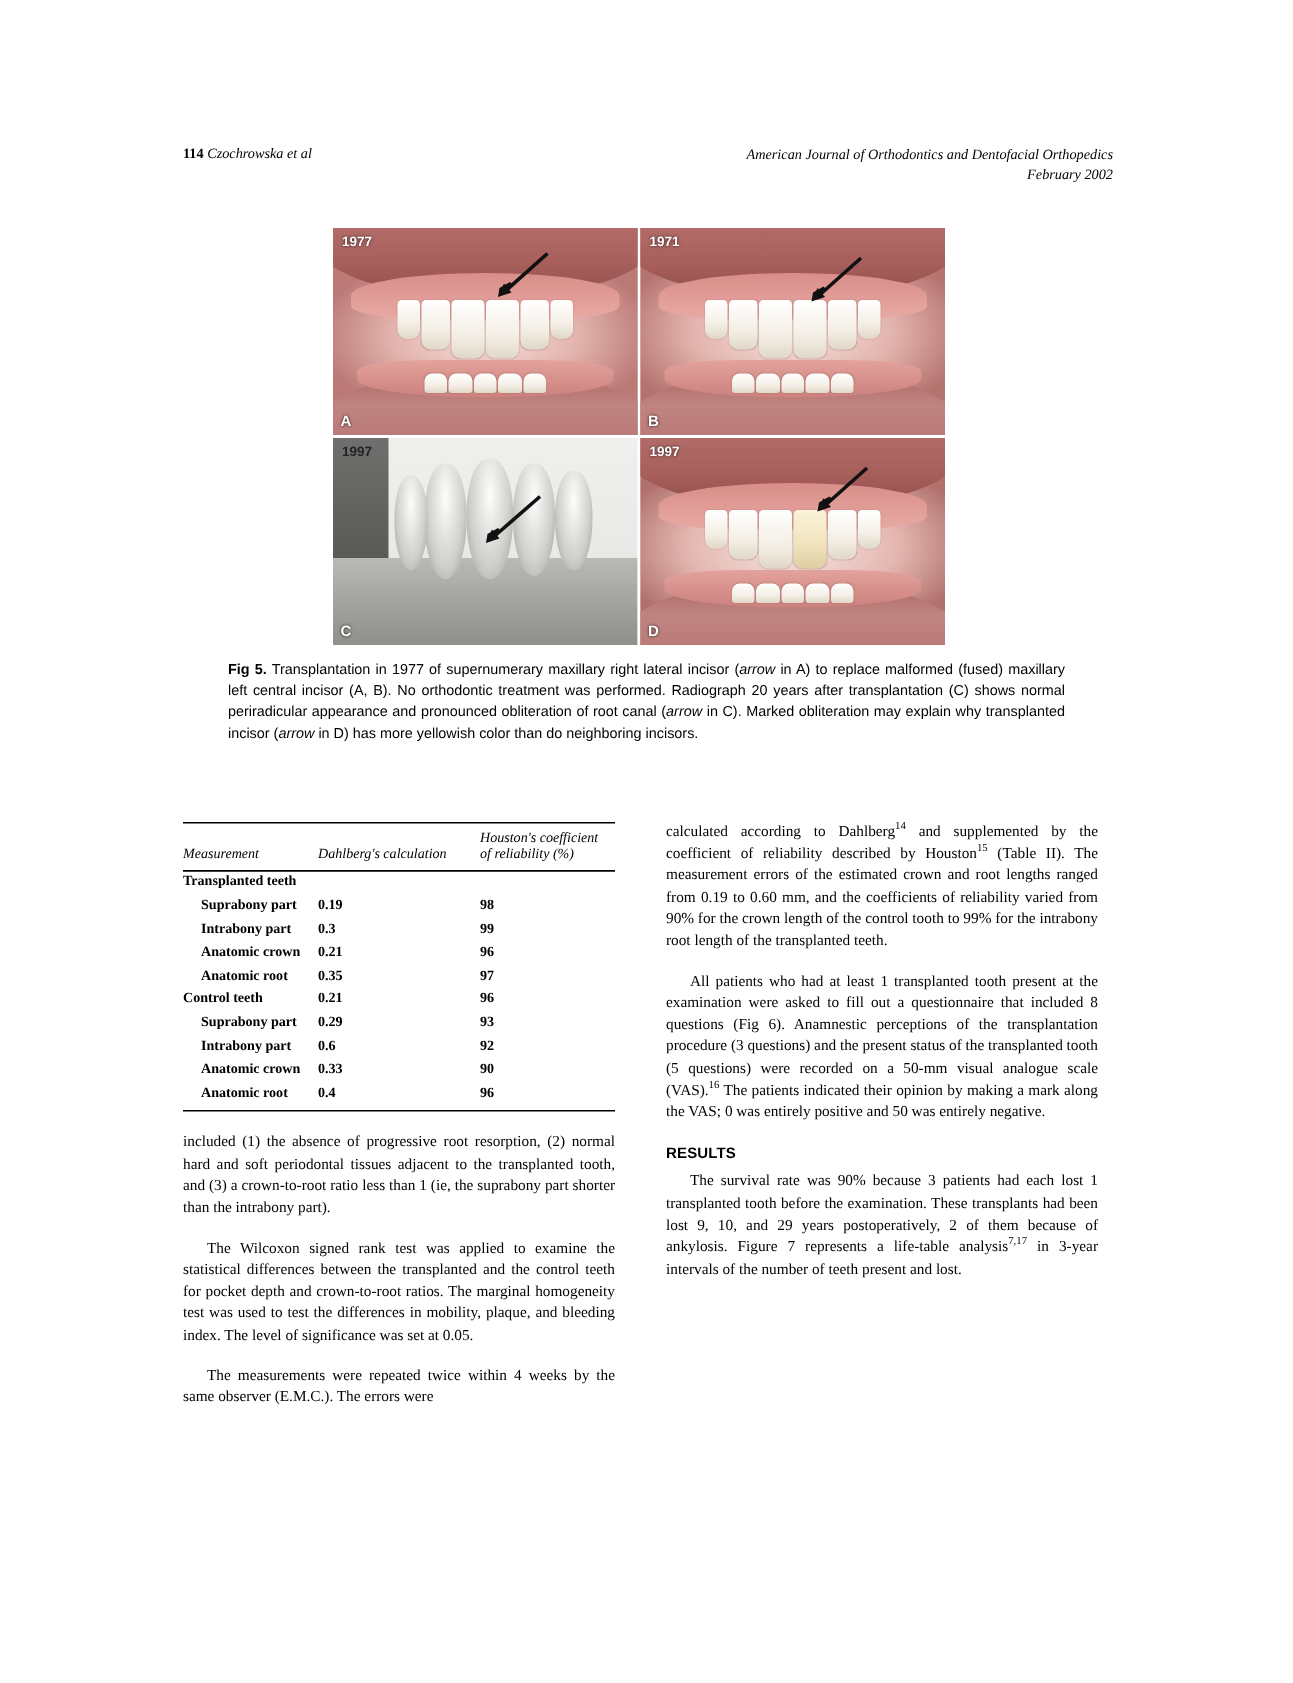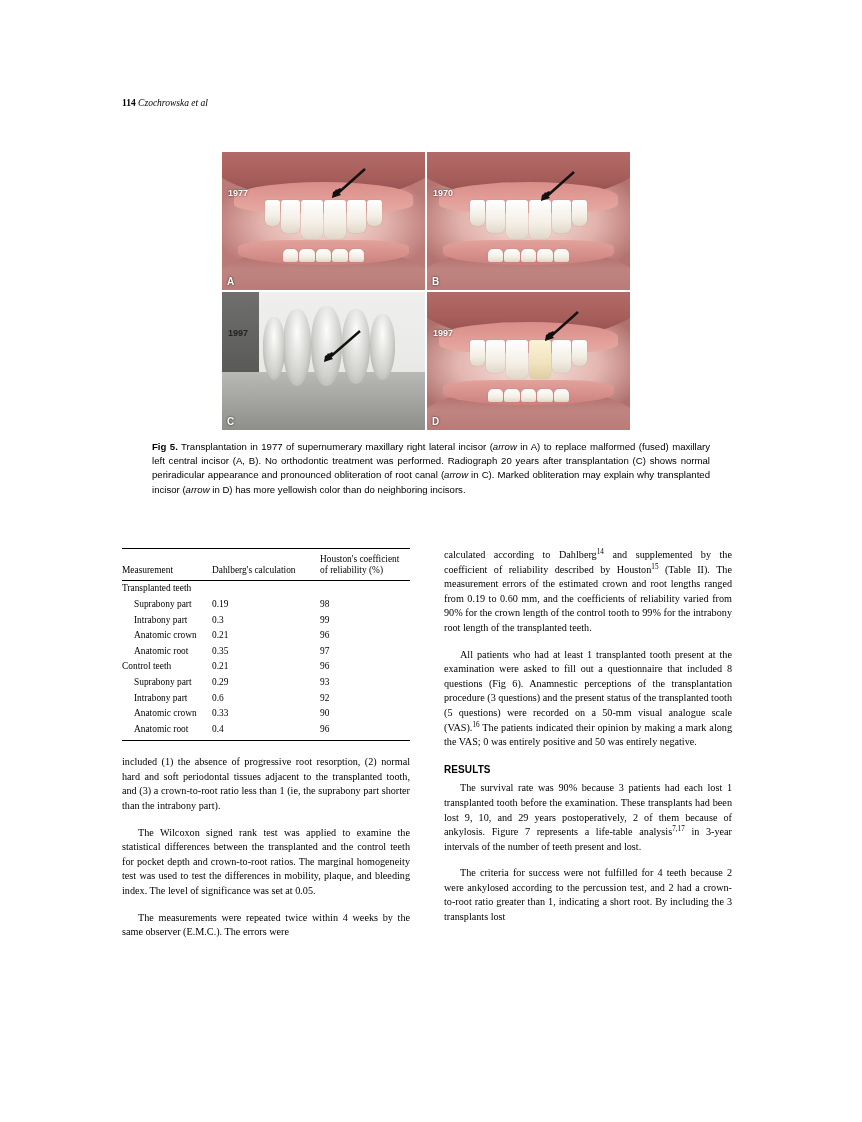--- a/index.html
+++ b/index.html
@@ -73,21 +73,20 @@
   .photo .yr {
     position: absolute;
     left: 6px;
     top: 4px;
     color: #fff;
     font-family: "Liberation Sans", sans-serif;
     font-size: 9px;
     font-weight: bold;
     text-shadow: 0 0 2px rgba(0,0,0,.8);
     z-index: 4;
-    margin-top: 32px;
   }
   .photo .pl {
     position: absolute;
     left: 5px;
     bottom: 3px;
     color: #fff;
     font-family: "Liberation Sans", sans-serif;
     font-size: 10px;
     font-weight: bold;
     text-shadow: 0 0 2px rgba(0,0,0,.9);
@@ -234,34 +233,36 @@
   }
   .tbl-title b { font-weight: bold; }
 
   table.meas {
     border-collapse: collapse;
     width: 288px;
     font-family: "Liberation Serif", serif;
     font-size: 9.4px;
   }
   table.meas th {
+    font-style: italic;
     font-weight: normal;
     text-align: left;
     vertical-align: bottom;
     padding: 2px 4px 3px 0;
     line-height: 11.4px;
   }
   table.meas thead tr.head th {
     border-top: 1.1px solid #000;
     border-bottom: 0.8px solid #000;
     padding-top: 5px;
   }
   table.meas td {
     padding: 1.6px 4px 1.6px 0;
     line-height: 12.4px;
+    font-weight: bold;
   }
   table.meas td.c2 { width: 104px; }
   table.meas td.c3 { width: 86px; margin-left: 12px; }
   table.meas th.c2 { width: 104px; }
   table.meas th.c3 { width: 86px; text-align: left; }
   table.meas tr.group td.c1 { padding-left: 0px; }
   table.meas tr.sub td.c1 { padding-left: 12px; }
   table.meas tr.last td { padding-bottom: 5px; }
   .tbl-bottom-rule {
     border-bottom: 1.1px solid #000;
@@ -285,20 +286,24 @@
 </style>
 </head>
 <body>
 
 <div class="page">
 
   <div class="runhead">
     <div class="left">
       <span class="pg">114</span>
       <span class="auth">Czochrowska et al</span>
+    </div>
+    <div class="right">
+      <div>American Journal of Orthodontics and Dentofacial Orthopedics</div>
+      <div>February 2002</div>
     </div>
   </div>
 
   <div class="figure">
 
     <div class="photo pA">
       <div class="lips-top"></div>
       <div class="lips-bottom"></div>
       <div class="gum-up"></div>
       <div class="gum-low"></div>
@@ -344,21 +349,21 @@
         <div class="tooth low"></div>
         <div class="tooth low"></div>
         <div class="tooth low"></div>
         <div class="tooth low"></div>
       </div>
       <svg class="arrow" style="left:54%;top:12%;width:40px;height:34px" viewBox="0 0 40 34">
         <line x1="37" y1="3" x2="9" y2="28" stroke="#111" stroke-width="2.4"></line>
         <polygon points="4,32 14,24 12,22 5,26" fill="#111"></polygon>
         <polygon points="4,32 13,29 8,23" fill="#111"></polygon>
       </svg>
-      <div class="yr">1970</div>
+      <div class="yr">1971</div>
       <div class="pl">B</div>
     </div>
 
     <div class="photo pC">
       <div class="rad-dark" style="left:0;top:0;width:18%;height:100%;"></div>
       <div class="rad-dark" style="left:0;top:58%;width:100%;height:42%;background:linear-gradient(180deg,#b9b9b6 0%,#8e8e8b 100%);"></div>
       <div class="rad-root" style="left:30%;top:12%;width:14%;height:56%;"></div>
       <div class="rad-root" style="left:44%;top:10%;width:15%;height:58%;"></div>
       <div class="rad-root" style="left:59%;top:12%;width:14%;height:55%;"></div>
       <div class="rad-root" style="left:73%;top:16%;width:12%;height:48%;"></div>
@@ -482,16 +487,15 @@
   <div class="col right">
 
     <p class="body noindent"><span>calculated according to Dahlberg</span><sup>14</sup><span> and supplemented by the coefficient of reliability described by Houston</span><sup>15</sup><span> (Table II). The measurement errors of the estimated crown and root lengths ranged from 0.19 to 0.60 mm, and the coefficients of reliability varied from 90% for the crown length of the control tooth to 99% for the intrabony root length of the transplanted teeth.</span></p>
 
     <p class="body"><span>All patients who had at least 1 transplanted tooth present at the examination were asked to fill out a questionnaire that included 8 questions (Fig 6). Anamnestic perceptions of the transplantation procedure (3 questions) and the present status of the transplanted tooth (5 questions) were recorded on a 50-mm visual analogue scale (VAS).</span><sup>16</sup><span> The patients indicated their opinion by making a mark along the VAS; 0 was entirely positive and 50 was entirely negative.</span></p>
 
     <h3 class="section">RESULTS</h3>
 
     <p class="body"><span>The survival rate was 90% because 3 patients had each lost 1 transplanted tooth before the examination. These transplants had been lost 9, 10, and 29 years postoperatively, 2 of them because of ankylosis. Figure 7 represents a life-table analysis</span><sup>7,17</sup><span> in 3-year intervals of the number of teeth present and lost.</span></p>
 
-    <p class="body">The criteria for success were not fulfilled for 4 teeth because 2 were ankylosed according to the percussion test, and 2 had a crown-to-root ratio greater than 1, indicating a short root. By including the 3 transplants lost</p>
   </div>
 
 </div>
 
 </body></html>

